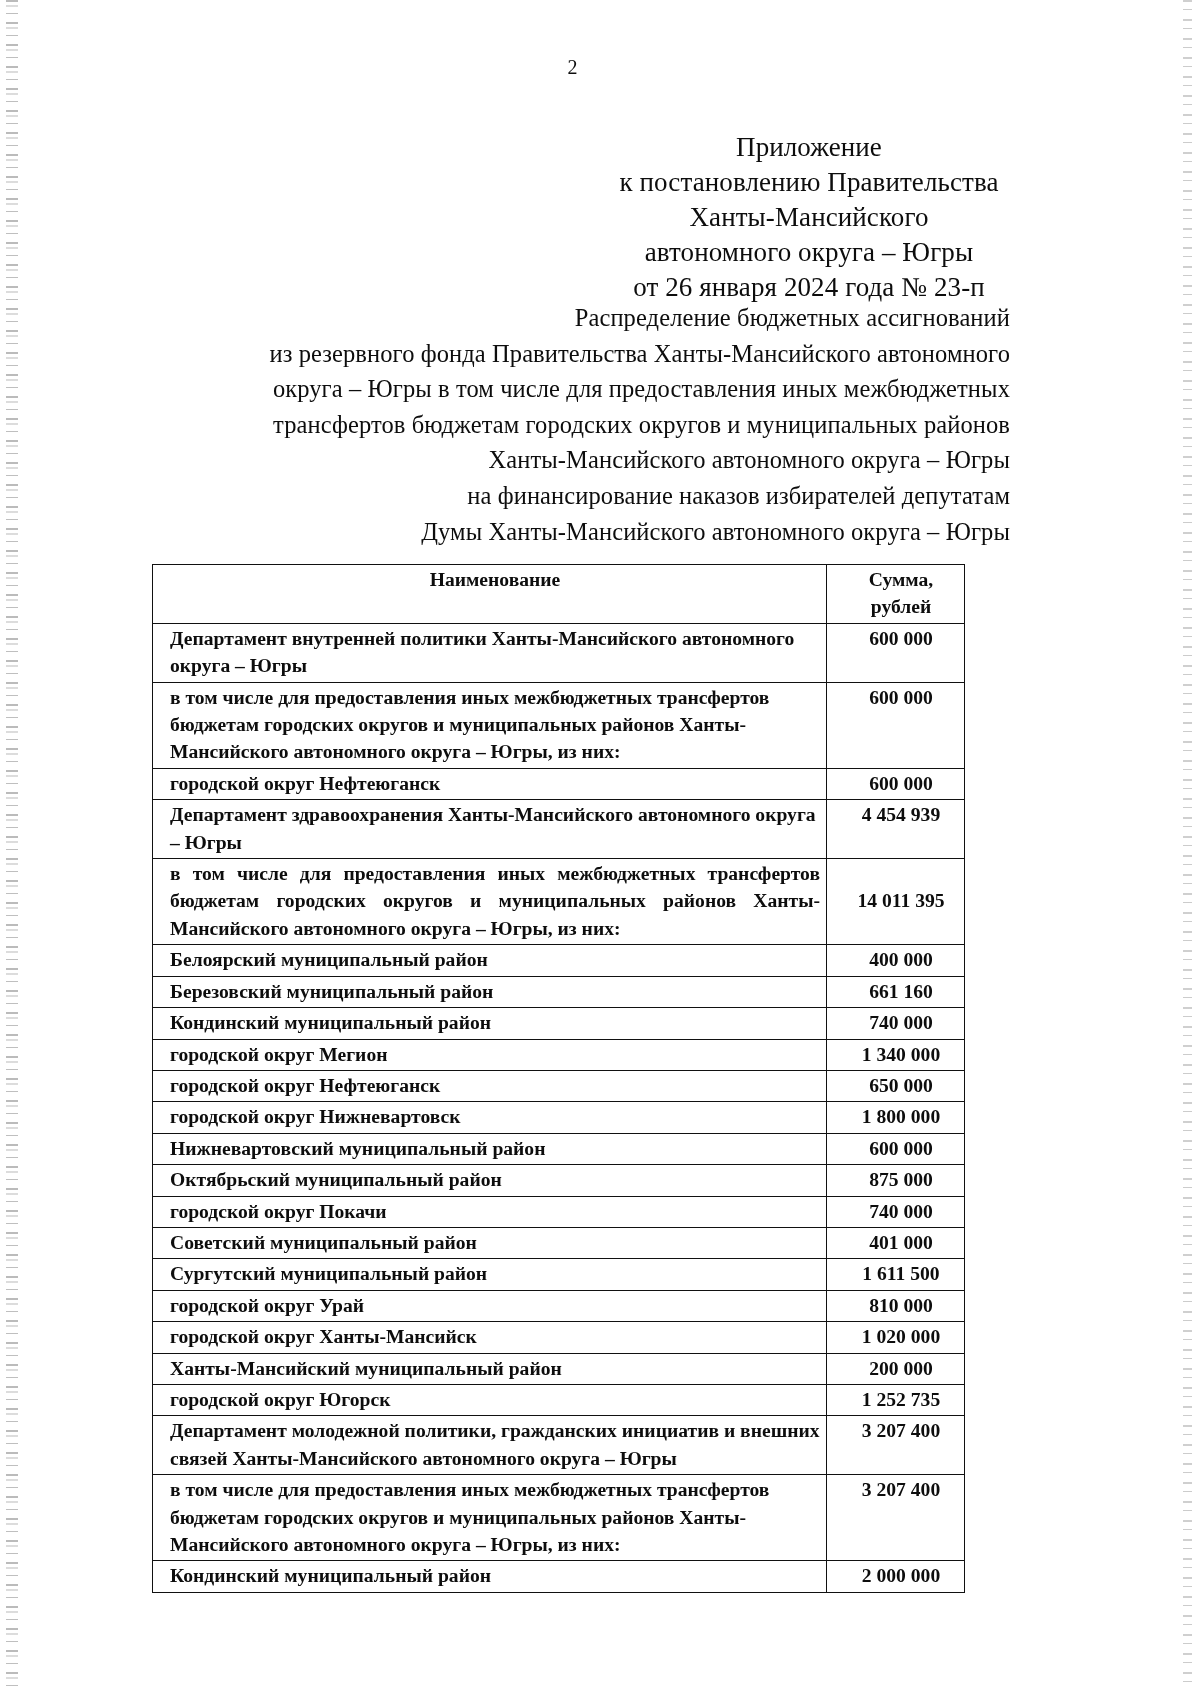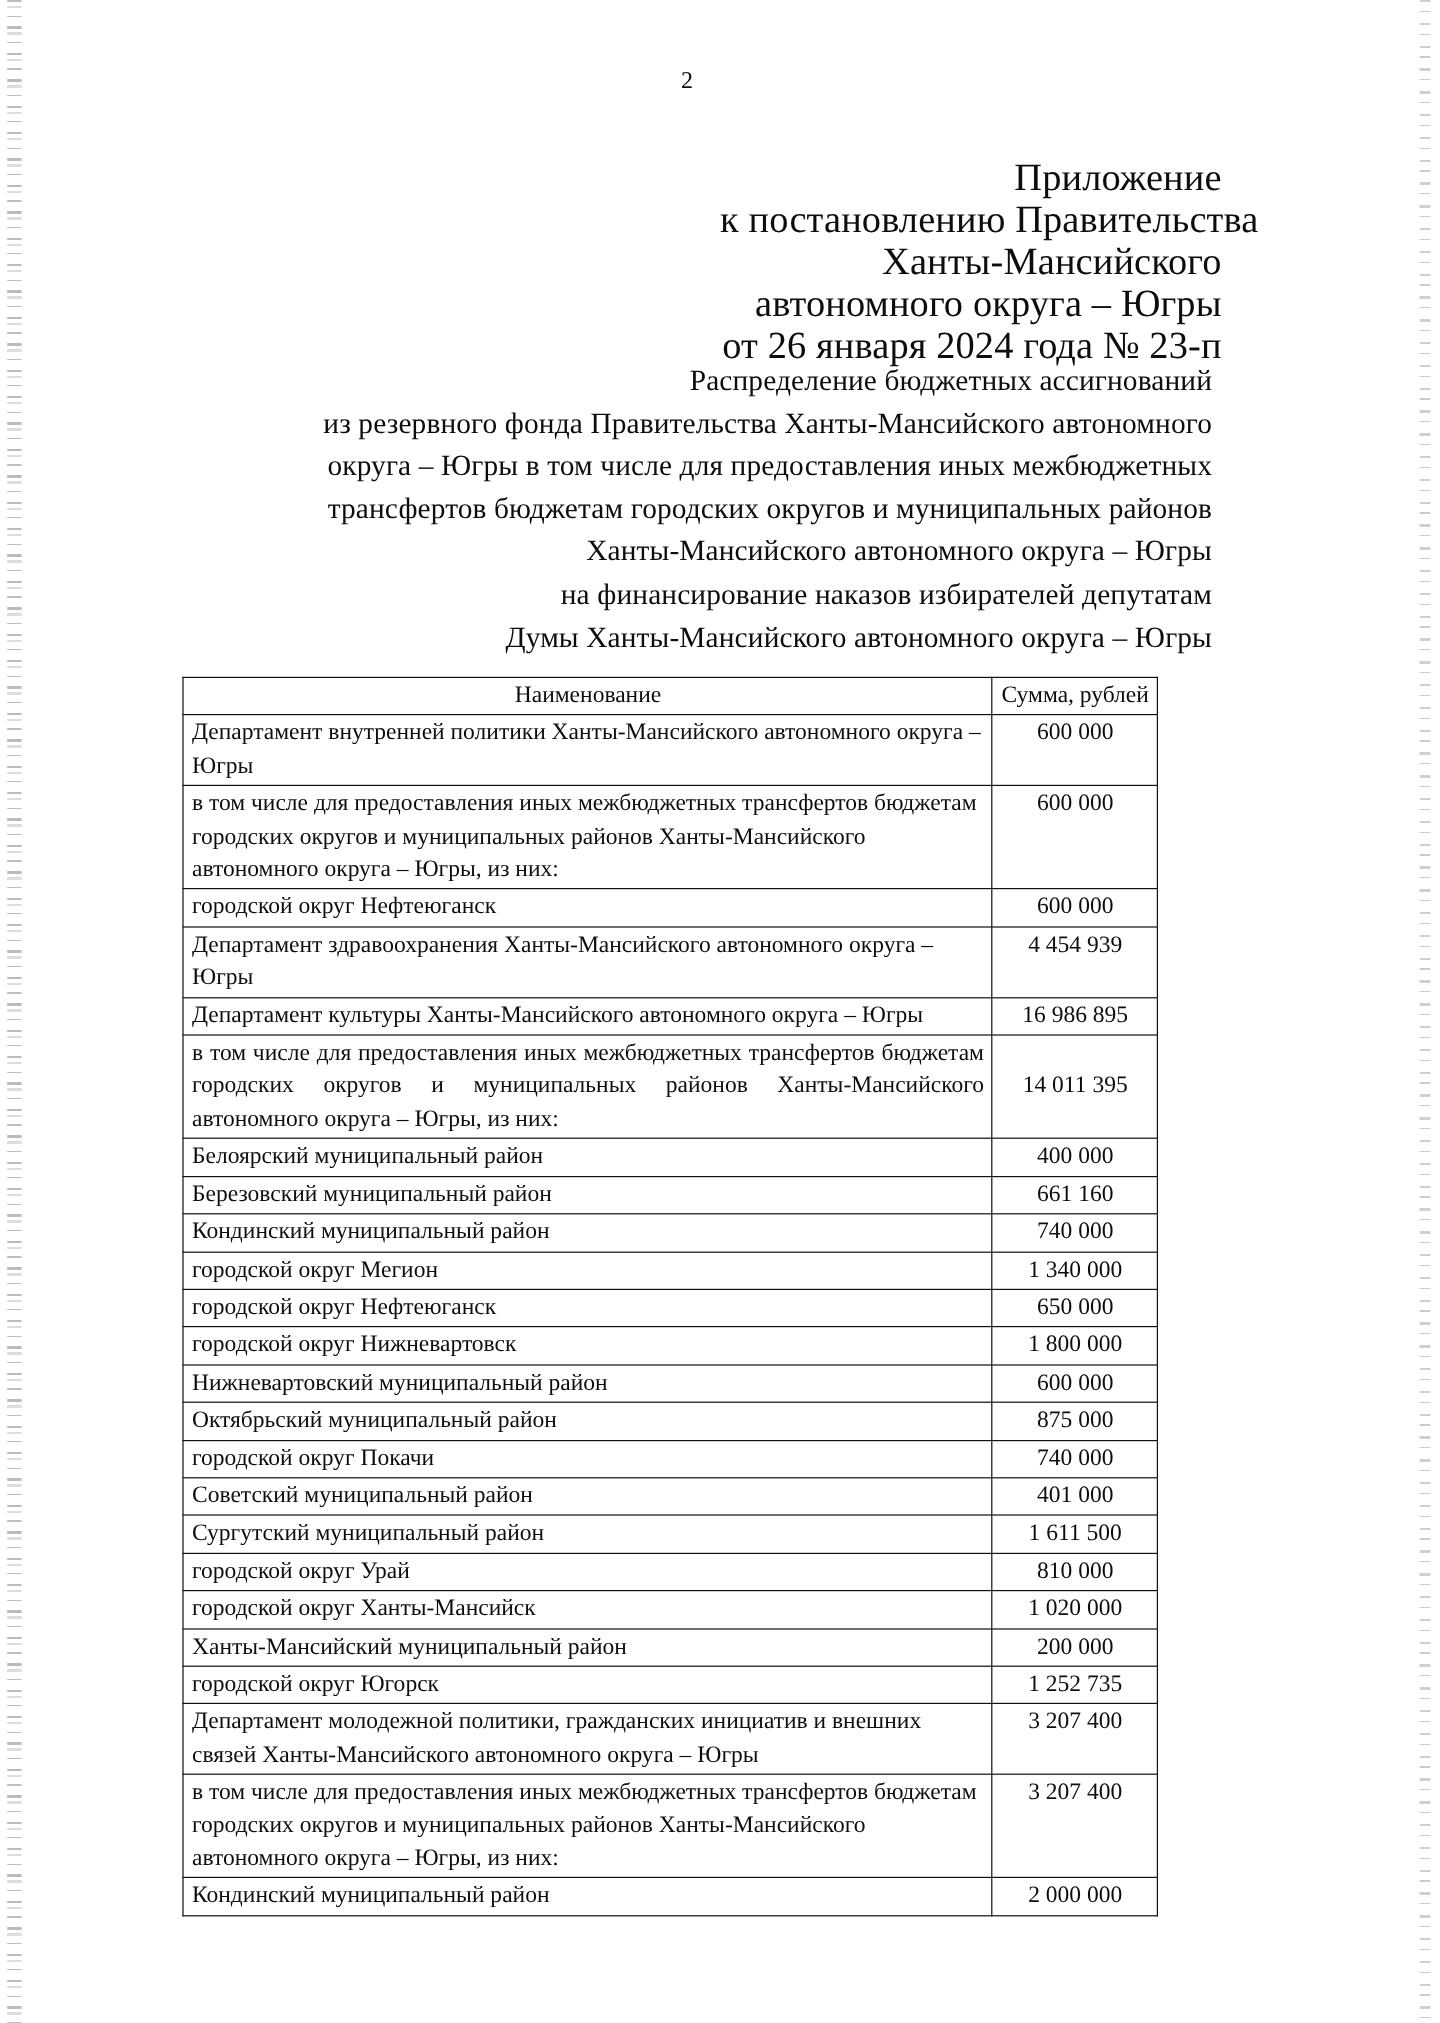--- a/index.html
+++ b/index.html
@@ -63,22 +63,22 @@
     font-size: 20px;
     line-height: 24px;
   }
 
   
   .appendix-block {
     position: absolute;
     top: 130px;
     left: 600px;
     width: 418px;
-    text-align: right;
-    font-size: 32px;
+    text-align: center;
+    font-size: 27px;
     line-height: 35px;
     letter-spacing: 0.1px;
   }
   .appendix-block .ln { white-space: nowrap; }
 
   
   .doc-title {
     position: absolute;
     top: 300px;
     left: 150px;
@@ -100,23 +100,23 @@
   table.budget {
     width: 100%;
     border-collapse: collapse;
     table-layout: fixed;
     font-size: 19.6px;
     line-height: 27.4px;
   }
   table.budget th,
   table.budget td {
     border: 1.6px solid #111;
-    padding: 1px 6px 2px 7px;
+    padding: 1px 6px 2px 17px;
     vertical-align: top;
-    font-weight: normal;
+    font-weight: bold;
   }
   table.budget col.c-name { width: 674px; }
   table.budget col.c-sum  { width: 138px; }
 
   th.hdr-name, th.hdr-sum {
     text-align: center;
     padding-top: 2px;
     padding-bottom: 3px;
   }
   td.cell-name {
@@ -185,24 +185,20 @@
           </tr>
           <tr>
             <td class="cell-name">городской округ Нефтеюганск</td>
             <td class="cell-sum"><span class="nowrap">600 000</span></td>
           </tr>
           <tr>
             <td class="cell-name">Департамент здравоохранения Ханты-Мансийского автономного округа – Югры</td>
             <td class="cell-sum"><span class="nowrap">4 454 939</span></td>
           </tr>
           <tr>
-            <td class="cell-name">Департамент культуры Ханты-Мансийского автономного округа – Югры</td>
-            <td class="cell-sum"><span class="nowrap">16 986 895</span></td>
-          </tr>
-          <tr>
             <td class="cell-name justify">в том числе для предоставления иных межбюджетных трансфертов бюджетам городских округов и муниципальных районов Ханты-Мансийского автономного округа – Югры, из них:</td>
             <td class="cell-sum mid"><span class="nowrap">14 011 395</span></td>
           </tr>
           <tr>
             <td class="cell-name">Белоярский муниципальный район</td>
             <td class="cell-sum"><span class="nowrap">400 000</span></td>
           </tr>
           <tr>
             <td class="cell-name">Березовский муниципальный район</td>
             <td class="cell-sum"><span class="nowrap">661 160</span></td>

